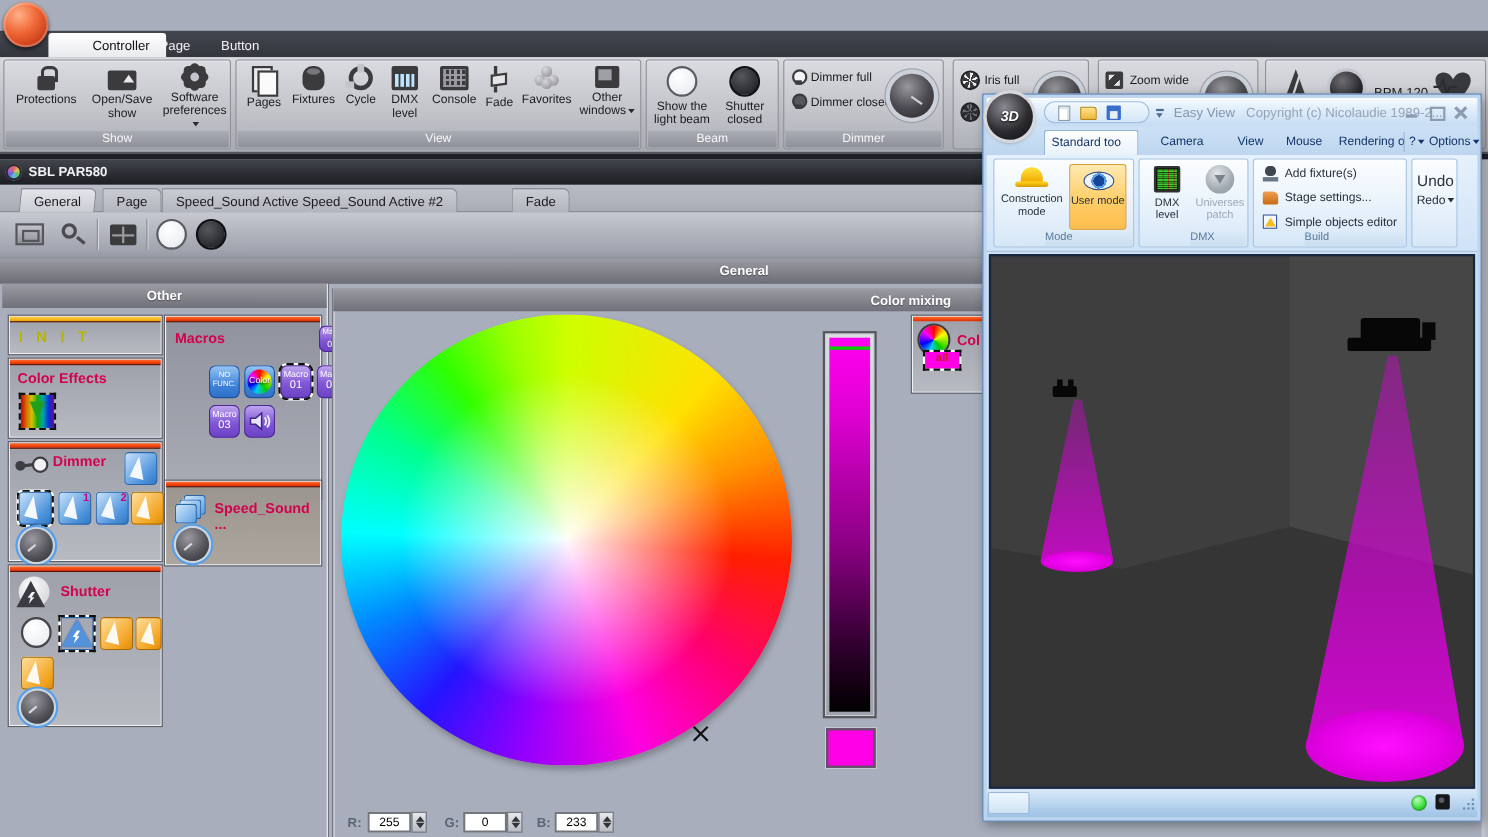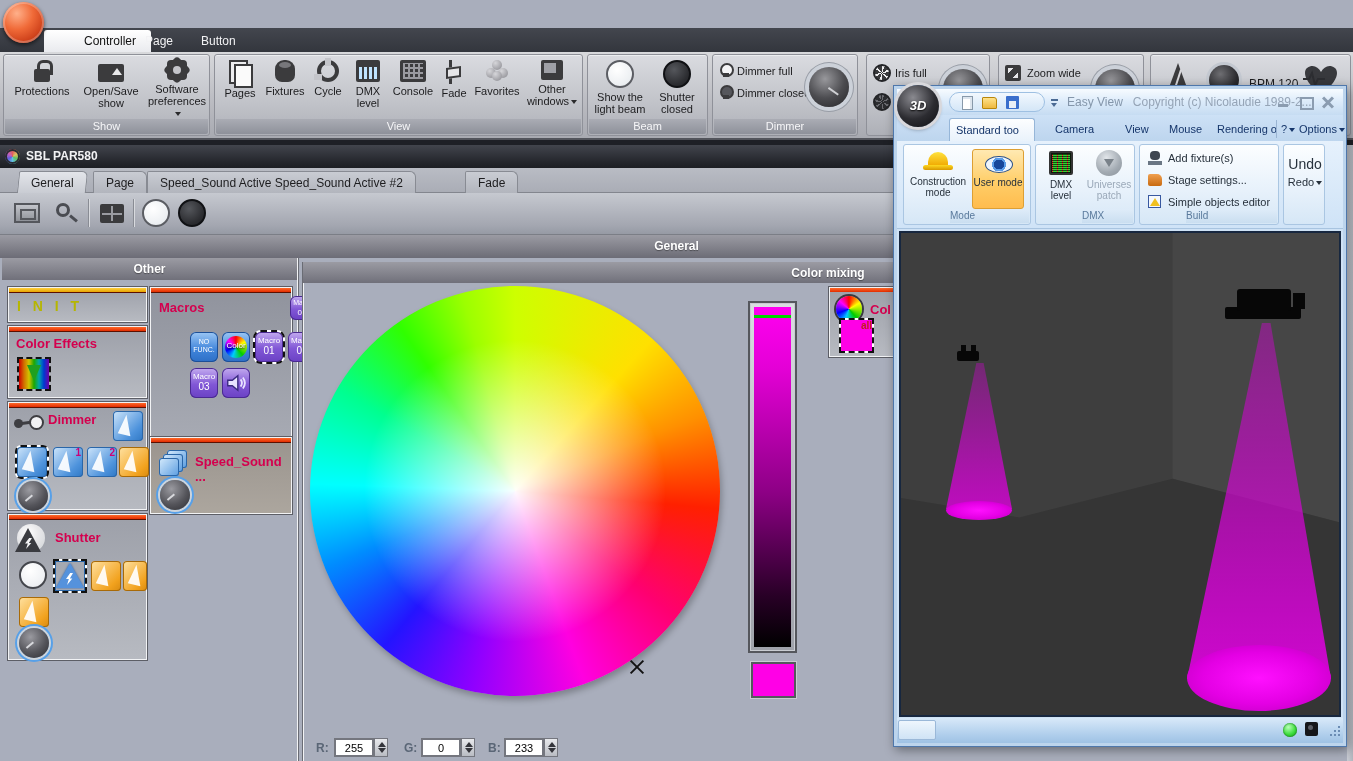--- a/index.html
+++ b/index.html
@@ -163,22 +163,22 @@
   .wheel-cursor{left:629px;top:659px;width:16px;height:16px;}
   .wheel-cursor::before,.wheel-cursor::after{content:"";position:absolute;left:-1px;top:7px;width:18px;height:2px;background:#111;}
   .wheel-cursor::before{transform:rotate(45deg);}
   .wheel-cursor::after{transform:rotate(-45deg);}
   .vslider{left:748px;top:301px;width:49px;height:352px;background:linear-gradient(#dadde2,#9fa2aa);border:2px solid #55575d;box-shadow:inset 0 0 0 1px #c9ccd2;}
   .vslider .bar{position:absolute;left:4px;right:4px;top:4px;bottom:4px;background:linear-gradient(#ff00f0 0%,#e400d6 18%,#8c0084 55%,#280026 85%,#000 100%);}
   .vslider .marker{position:absolute;left:4px;right:4px;top:12px;height:3px;background:#00d400;}
   .swatch-big{left:751px;top:662px;width:45px;height:36px;background:#ff00e6;border:2px solid #55575d;box-shadow:0 0 0 1px #c9ccd2;}
   .colsub{left:829px;top:287px;width:134px;height:70px;border:1px solid #f2f3f5;outline:1px solid #5c5e66;background:linear-gradient(#9da0a9,#b7bac1);}
   .colsub .stripe{height:4px;background:linear-gradient(#ff6a2a,#e22c00);}
-  .swatch-all{position:absolute;left:11px;top:32px;width:31px;height:31px;background:#ff00e6;outline:2px dashed #111;box-shadow:0 0 0 2px #fff;
-    color:#c02020;font-size:10px;font-weight:bold;text-align:right;line-height:12px;}
+  .swatch-all{position:absolute;left:11px;top:32px;width:31px;height:15px;background:#ff00e6;outline:2px dashed #111;box-shadow:0 0 0 2px #fff;
+    color:#c02020;font-size:10px;font-weight:bold;text-align:center;line-height:12px;}
   .rgb-row{left:302px;top:738px;width:560px;height:23px;font-size:12px;color:#5a6676;font-weight:bold;}
   .rgb-label{position:absolute;top:3px;}
   .spin-input{position:absolute;top:0;width:40px;height:19px;border:2px solid #74767e;background:#fff;
     font-size:11px;text-align:center;font-family:"Liberation Sans",sans-serif;padding:0;}
   .spin-btns{position:absolute;top:0;width:14px;height:19px;background:linear-gradient(#e8e9ec,#b9bcc3);border:1px solid #74767e;}
   .spin-btns::before{content:"";position:absolute;left:3px;top:3px;border-left:4px solid transparent;border-right:4px solid transparent;border-bottom:5px solid #33343a;}
   .spin-btns::after{content:"";position:absolute;left:3px;bottom:3px;border-left:4px solid transparent;border-right:4px solid transparent;border-top:5px solid #33343a;}
 
   .right-strip{left:1347px;top:145px;width:6px;height:616px;background:linear-gradient(90deg,#c9ccd4,#b2b5bd);}
 

